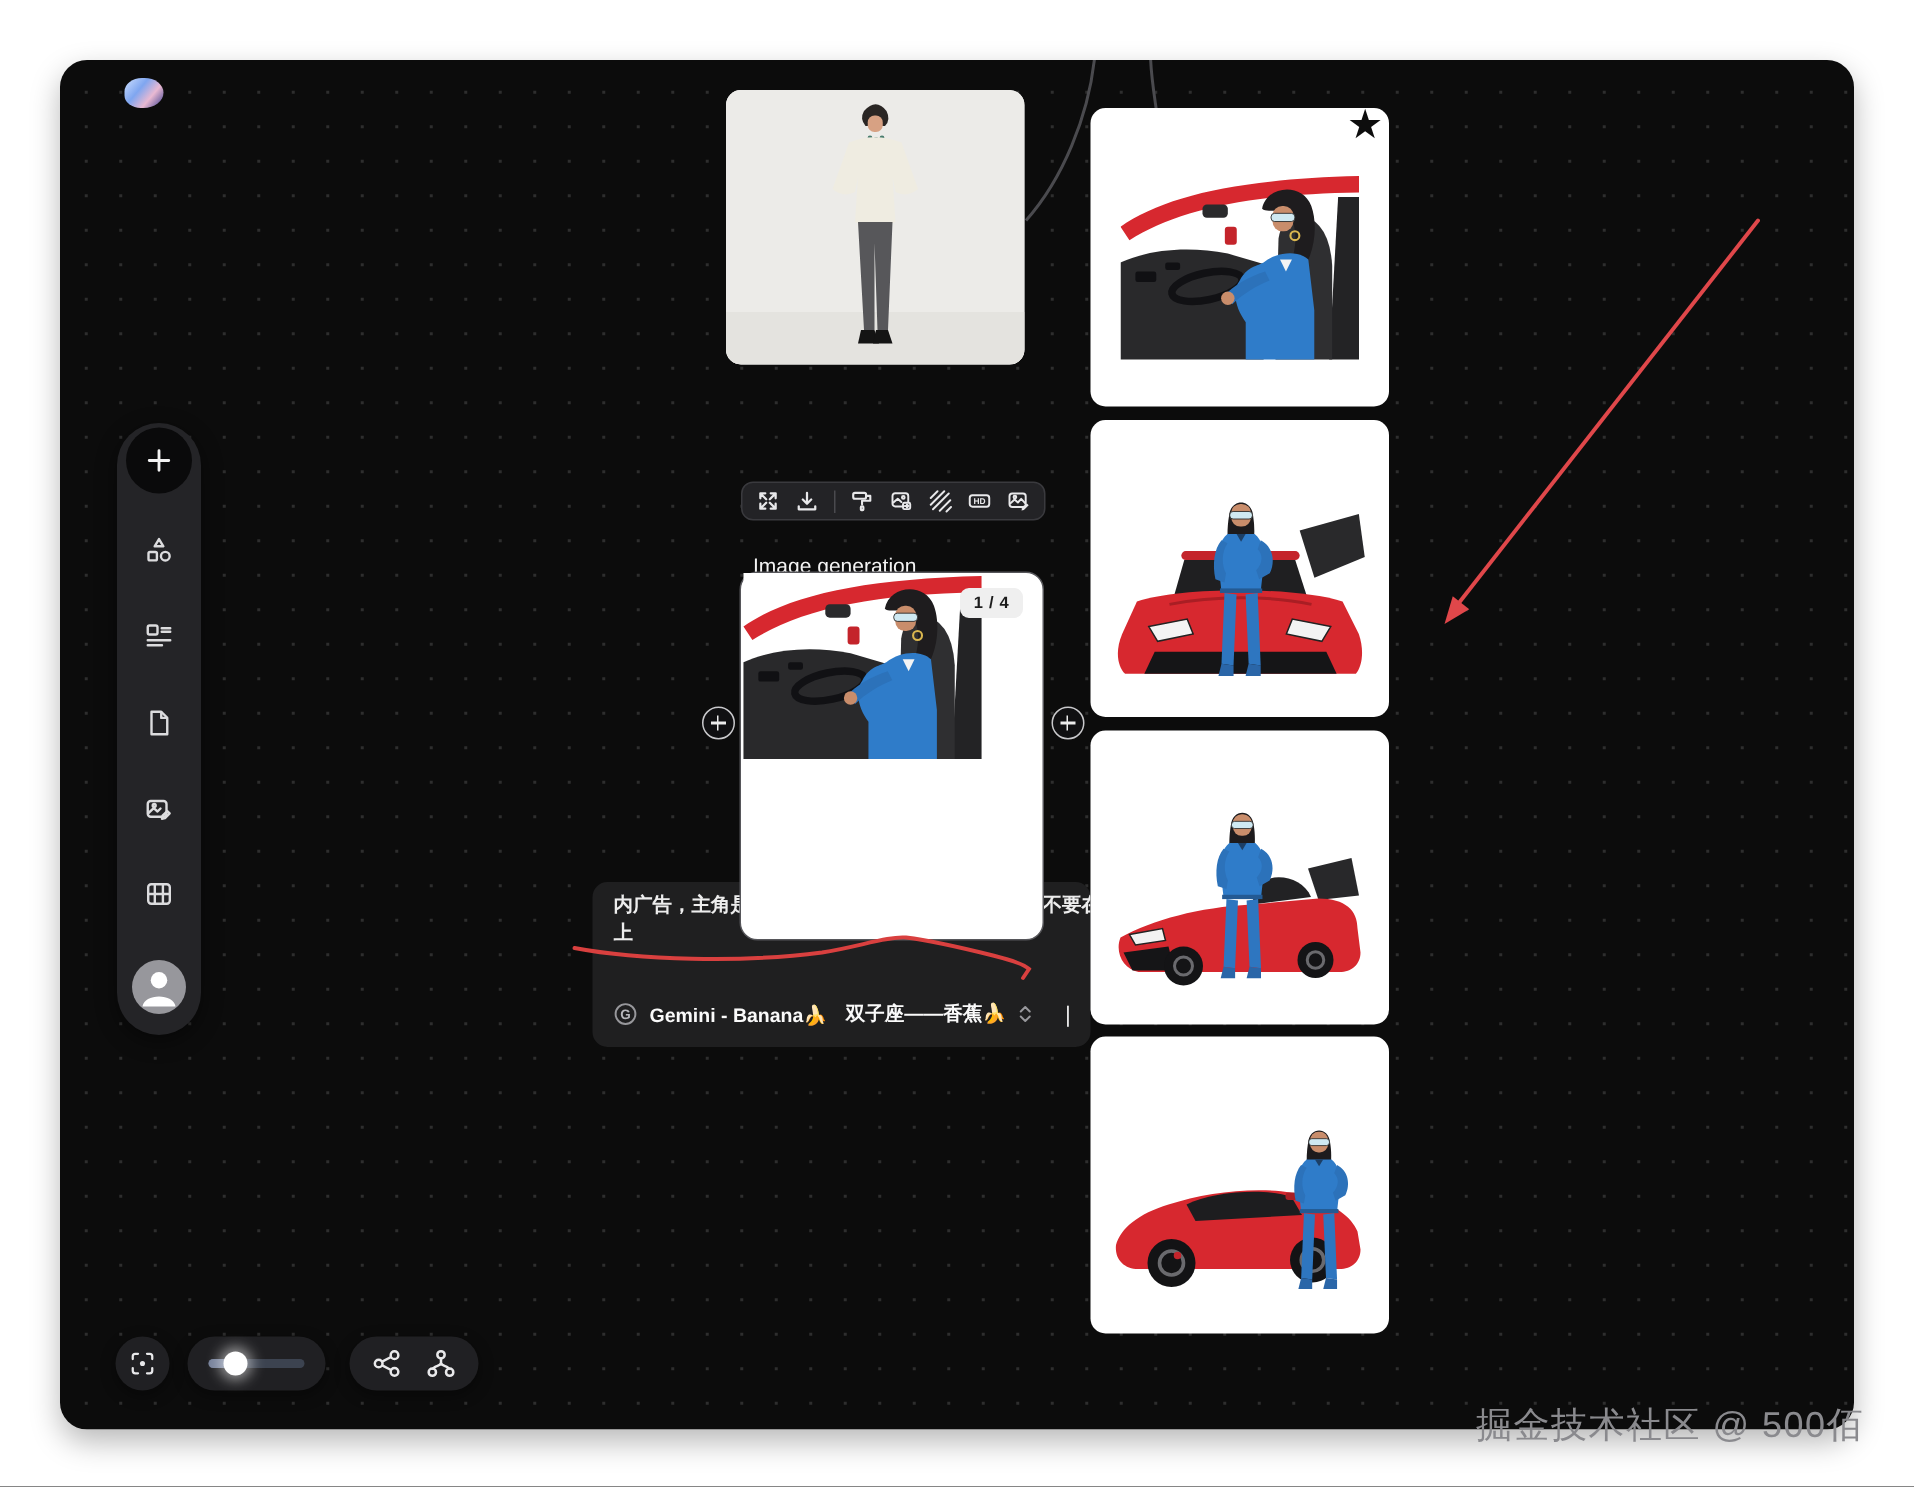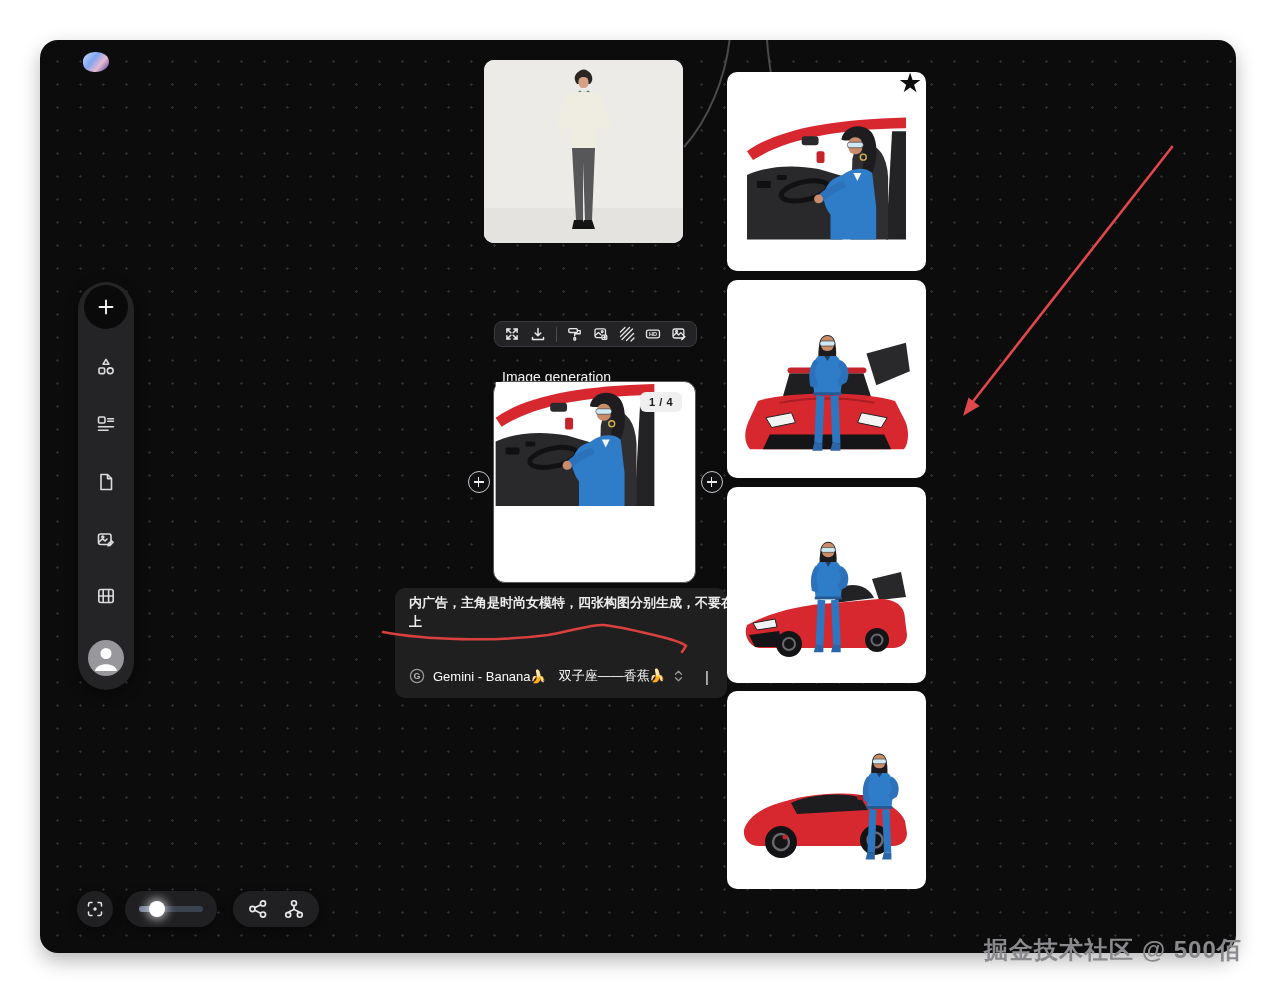--- a/index.html
+++ b/index.html
@@ -30,21 +30,21 @@
     position:absolute;left:454px;top:281px;width:203px;height:26px;z-index:3;
     background:#232326;border:1px solid #3a3a3e;border-radius:8px;
     display:flex;align-items:center;justify-content:center;gap:10px;box-sizing:border-box;
   }
   .tb-btn{width:16px;height:16px;display:block;cursor:pointer;}
   .tb-sep{width:1px;height:15px;background:#4a4a4e;}
   .node-title{
     position:absolute;left:462px;top:329px;z-index:3;color:#f3f3f3;font-size:14px;
   }
   .node-card{
-    position:absolute;left:453px;top:341px;width:203px;height:202px;z-index:3;
+    position:absolute;left:453px;top:341px;width:203px;height:246px;z-index:3;
     background:#fff;border:1px solid #56565a;border-radius:12px;box-sizing:border-box;
   }
   .counter-badge{
     position:absolute;right:13px;top:10px;background:#efefef;color:#1c1c1c;
     font-size:11px;font-weight:bold;padding:4px 9px;border-radius:6px;letter-spacing:.5px;
   }
   .port{
     position:absolute;width:22px;height:22px;border-radius:50%;z-index:3;
     background:#101012;border:1.5px solid #c9c9cc;box-sizing:border-box;cursor:pointer;
   }
@@ -53,21 +53,21 @@
   .port:after{left:8.7px;top:4.8px;width:1.6px;height:10px;}
   
   .prompt-node{
     position:absolute;left:355px;top:548px;width:332px;height:110px;z-index:2;
     background:#1f1f20;border-radius:10px;overflow:hidden;box-sizing:border-box;
     padding:5px 0 0 14px;
   }
   .prompt-line{color:#ededed;font-size:13px;font-weight:600;line-height:19px;
     white-space:nowrap;overflow:hidden;width:318px;}
   .model-row{position:absolute;left:14px;bottom:13px;display:flex;align-items:center;gap:8px;}
-  .model-name,.model-alias{color:#fafafa;font-size:13px;font-weight:400;white-space:nowrap;}
+  .model-name,.model-alias{color:#fafafa;font-size:13px;font-weight:700;white-space:nowrap;}
   .model-alias{margin-left:4px;}
   .caret{color:#e9e9e9;font-size:15px;font-weight:300;margin-left:14px;}
   
   .fav-star{position:absolute;left:858px;top:30px;z-index:4;font-size:27px;color:#0d0d0d;line-height:1;}
   
   .sidebar{
     position:absolute;left:38px;top:242px;width:56px;height:408px;z-index:6;
     background:#242427;border-radius:28px;box-shadow:0 4px 14px rgba(0,0,0,.45);
   }
   .side-item{position:absolute;left:50%;transform:translateX(-50%);cursor:pointer;}
@@ -89,21 +89,21 @@
   .slider-knob{
     position:absolute;left:24px;top:10px;width:16px;height:16px;border-radius:50%;background:#fff;
     box-shadow:0 0 9px 3px rgba(255,255,255,.55);cursor:pointer;
   }
   .share-pill{left:193px;top:851px;width:86px;height:36px;border-radius:18px;
     display:flex;align-items:center;justify-content:space-evenly;}
   .share-pill span{cursor:pointer;display:block;width:20px;height:20px;}
   
   .watermark{
     position:absolute;left:984px;top:934px;z-index:9;color:#8a8a8e;font-size:24px;
-    letter-spacing:1px;font-weight:700;
+    letter-spacing:1px;font-weight:400;
   }
   svg text{font-family:"Liberation Sans",sans-serif;}
 </style>
 </head>
 <body>
 
 <svg width="0" height="0" style="position:absolute" aria-hidden="true">
   <defs>
     <g id="woman-standing">
       <path d="M12,14 C13,2 27,2 28,14 C30,26 28,40 24,46 L15,46 C11,40 10,26 12,14 Z" fill="#1d1b1d"></path>

